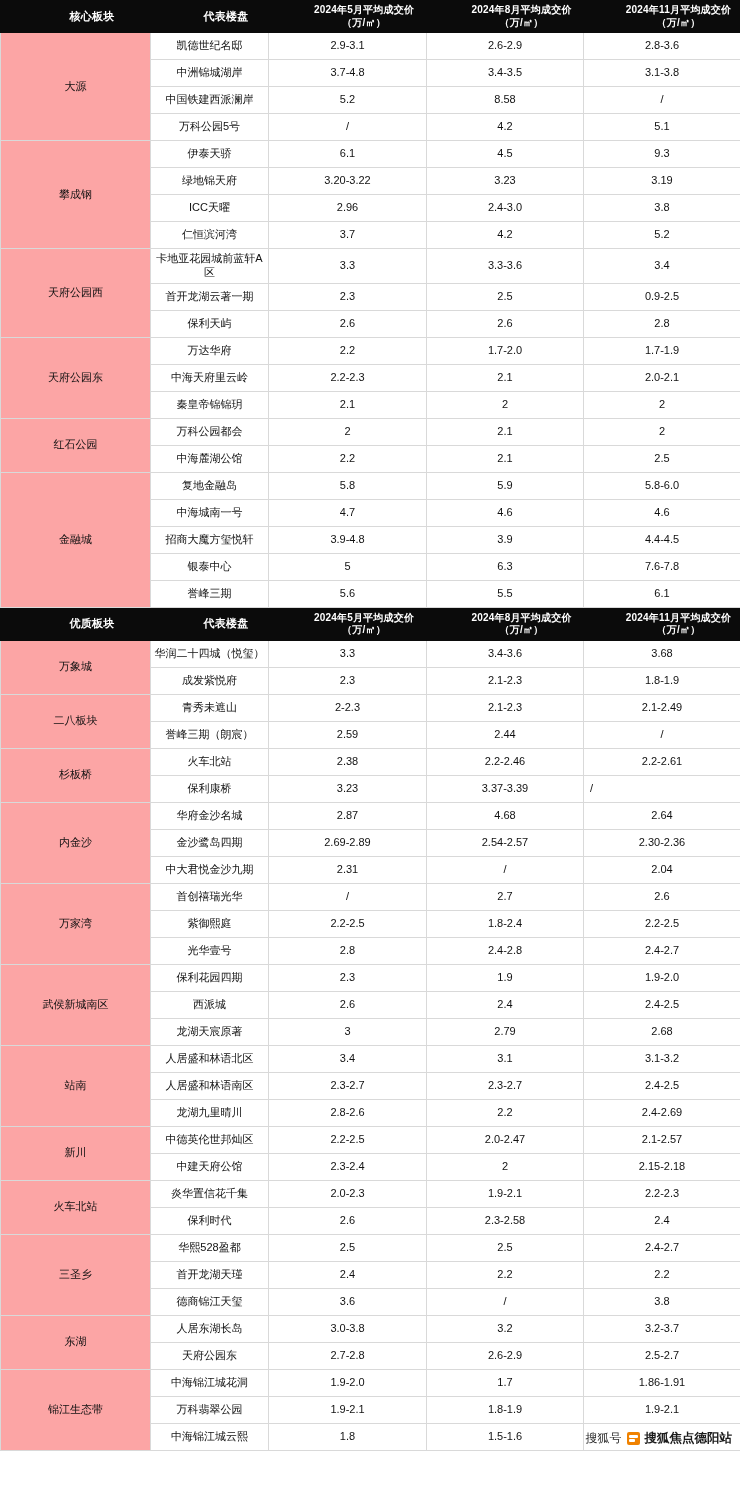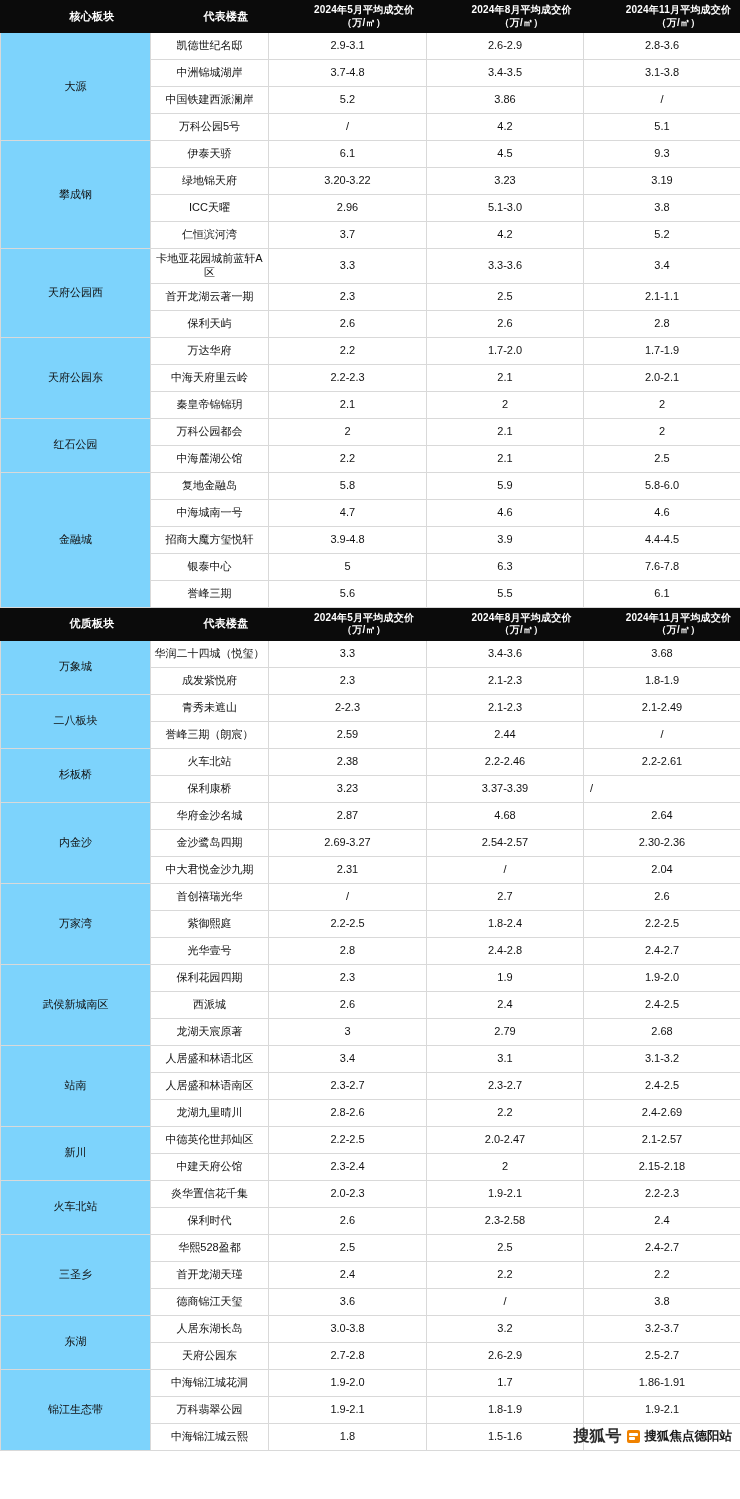--- a/index.html
+++ b/index.html
@@ -51,21 +51,21 @@
     height: 26px;
     letter-spacing: 0.2px;
     padding-left: 35px;
   }
   tr.hdr th.small {
     font-size: 10px;
   }
   td.sector {
     font-size: 11.5px;
     color: #111;
-    background: #7dd3fc;
+    background: #fca5a5;
   }
   td.proj {
     font-size: 11px;
     color: #111;
   }
   td.val {
     font-size: 11px;
     color: #111;
   }
   td.val.left {
@@ -80,22 +80,22 @@
     align-items: center;
     gap: 5px;
     font-size: 12.5px;
     color: #1b1b1b;
     font-weight: bold;
     background: rgba(255,255,255,0.0);
     white-space: nowrap;
   }
   .watermark .wm-label {
     color: #2b2b2b;
-    font-weight: bold;
-    font-size: 16px;
+    font-weight: normal;
+    font-size: 12px;
   }
   .wm-logo {
     width: 13px;
     height: 13px;
     border-radius: 2px;
     background: #f08200;
     position: relative;
     display: inline-block;
     flex: 0 0 auto;
   }
@@ -145,21 +145,21 @@
         </tr>
         <tr>
           <td class="proj">中洲锦城湖岸</td>
           <td class="val">3.7-4.8</td>
           <td class="val">3.4-3.5</td>
           <td class="val">3.1-3.8</td>
         </tr>
         <tr>
           <td class="proj">中国铁建西派澜岸</td>
           <td class="val">5.2</td>
-          <td class="val">3.86</td>
+          <td class="val">8.58</td>
           <td class="val">/</td>
         </tr>
         <tr>
           <td class="proj">万科公园5号</td>
           <td class="val">/</td>
           <td class="val">4.2</td>
           <td class="val">5.1</td>
         </tr>
         <tr>
           <td class="sector" rowspan="4">攀成钢</td>
@@ -170,41 +170,41 @@
         </tr>
         <tr>
           <td class="proj">绿地锦天府</td>
           <td class="val">3.20-3.22</td>
           <td class="val">3.23</td>
           <td class="val">3.19</td>
         </tr>
         <tr>
           <td class="proj">ICC天曜</td>
           <td class="val">2.96</td>
-          <td class="val">5.1-3.0</td>
+          <td class="val">2.4-3.0</td>
           <td class="val">3.8</td>
         </tr>
         <tr>
           <td class="proj">仁恒滨河湾</td>
           <td class="val">3.7</td>
           <td class="val">4.2</td>
           <td class="val">5.2</td>
         </tr>
         <tr>
           <td class="sector" rowspan="3">天府公园西</td>
           <td class="proj">卡地亚花园城前蓝轩A区</td>
           <td class="val">3.3</td>
           <td class="val">3.3-3.6</td>
           <td class="val">3.4</td>
         </tr>
         <tr>
           <td class="proj">首开龙湖云著一期</td>
           <td class="val">2.3</td>
           <td class="val">2.5</td>
-          <td class="val">2.1-1.1</td>
+          <td class="val">0.9-2.5</td>
         </tr>
         <tr>
           <td class="proj">保利天屿</td>
           <td class="val">2.6</td>
           <td class="val">2.6</td>
           <td class="val">2.8</td>
         </tr>
         <tr>
           <td class="sector" rowspan="3">天府公园东</td>
           <td class="proj">万达华府</td>
@@ -328,21 +328,21 @@
         </tr>
         <tr>
           <td class="sector" rowspan="3">内金沙</td>
           <td class="proj">华府金沙名城</td>
           <td class="val">2.87</td>
           <td class="val">4.68</td>
           <td class="val">2.64</td>
         </tr>
         <tr>
           <td class="proj">金沙鹭岛四期</td>
-          <td class="val">2.69-3.27</td>
+          <td class="val">2.69-2.89</td>
           <td class="val">2.54-2.57</td>
           <td class="val">2.30-2.36</td>
         </tr>
         <tr>
           <td class="proj">中大君悦金沙九期</td>
           <td class="val">2.31</td>
           <td class="val">/</td>
           <td class="val">2.04</td>
         </tr>
         <tr>

